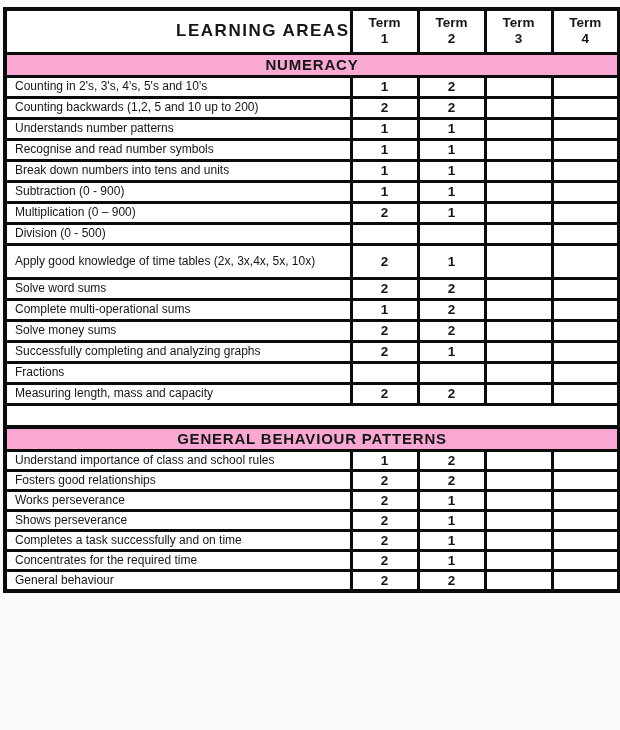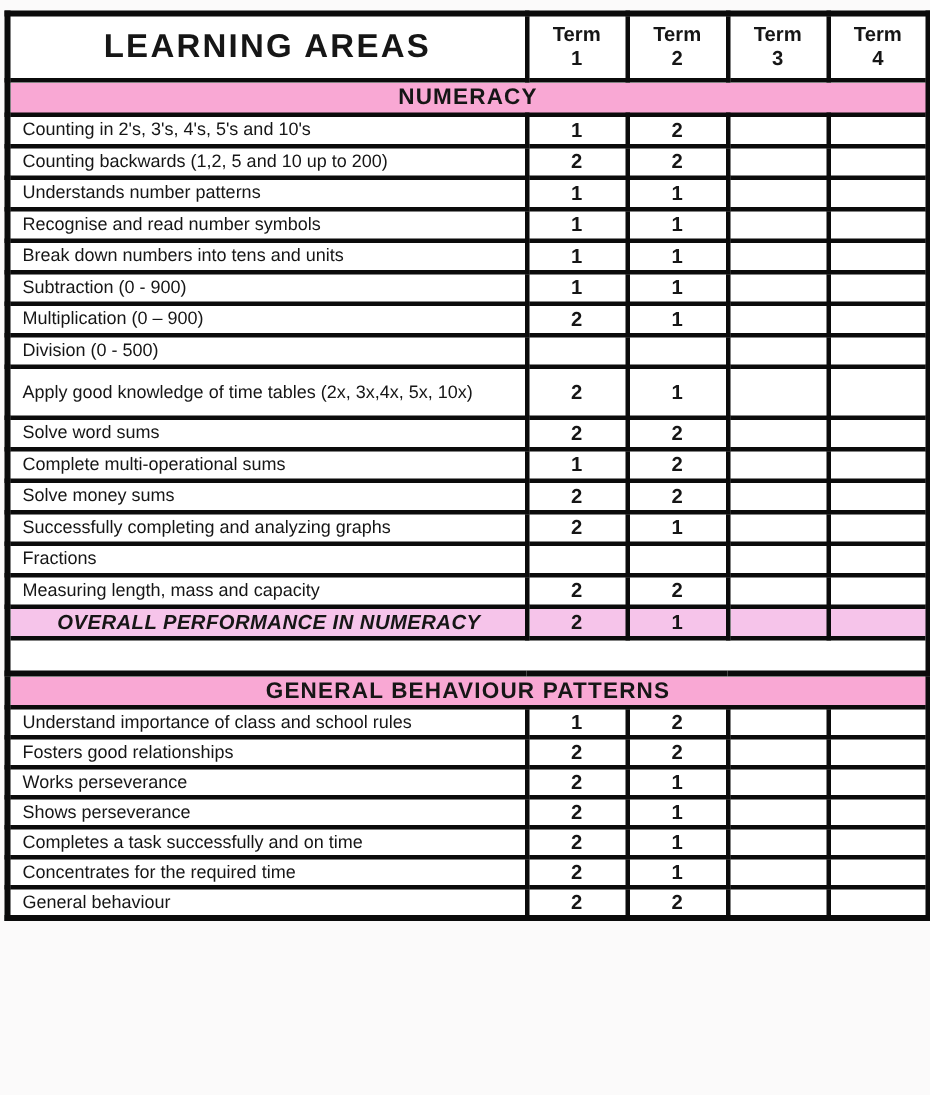--- a/index.html
+++ b/index.html
@@ -27,22 +27,22 @@
   col.c-term{width:67px;}
   th,td{
     border:3px solid var(--border);
     padding:0;
     vertical-align:middle;
     overflow:hidden;
   }
   
   tr.row-head th{height:44px;background:#fff;}
   th.la-head{
-    font-size:22px;font-weight:bold;letter-spacing:1.5px;
-    text-align:center;
+    font-size:17px;font-weight:bold;letter-spacing:1.5px;
+    text-align:right;
   }
   th.term-head{
     font-size:13.5px;font-weight:bold;line-height:1.2;text-align:center;
   }
   th.term-head .t-top,th.term-head .t-num{display:block;}
   
   tr.section-row td{
     height:23px;background:#f9a8d4;
     text-align:center;font-weight:bold;font-size:15px;letter-spacing:0.8px;
   }
@@ -207,27 +207,20 @@
           <td class="val"></td>
           <td class="val"></td>
         </tr>
         <tr class="data">
           <td class="label">Measuring length, mass and capacity</td>
           <td class="val">2</td>
           <td class="val">2</td>
           <td class="val"></td>
           <td class="val"></td>
         </tr>
-        <tr class="data summary">
-          <td class="label">OVERALL PERFORMANCE IN NUMERACY</td>
-          <td class="val">2</td>
-          <td class="val">1</td>
-          <td class="val"></td>
-          <td class="val"></td>
-        </tr>
         <tr class="gap">
           <td colspan="5"></td>
         </tr>
         <tr class="section-row">
           <td colspan="5">GENERAL BEHAVIOUR PATTERNS</td>
         </tr>
         <tr class="data behav">
           <td class="label">Understand importance of class and school rules</td>
           <td class="val">1</td>
           <td class="val">2</td>

